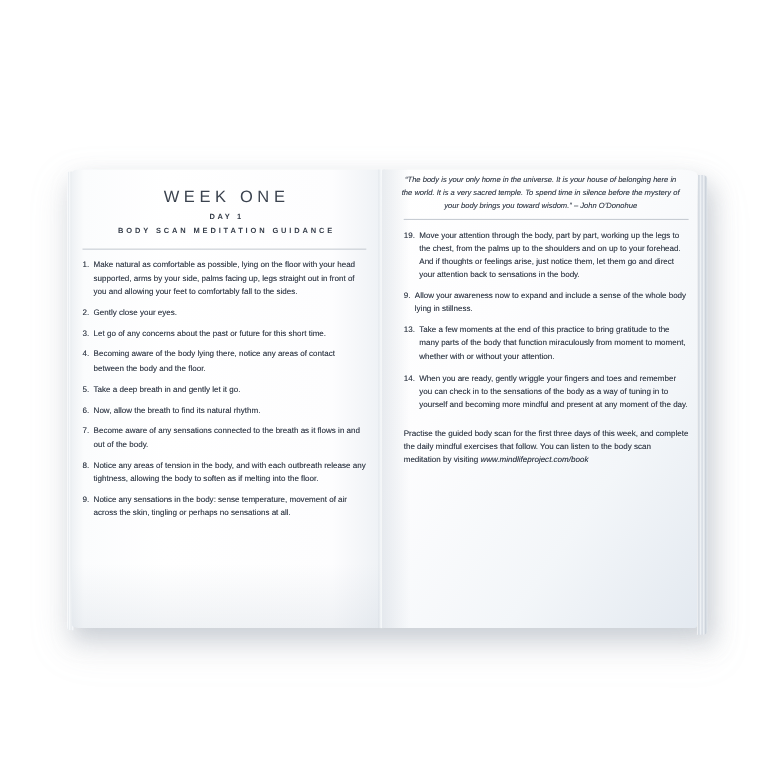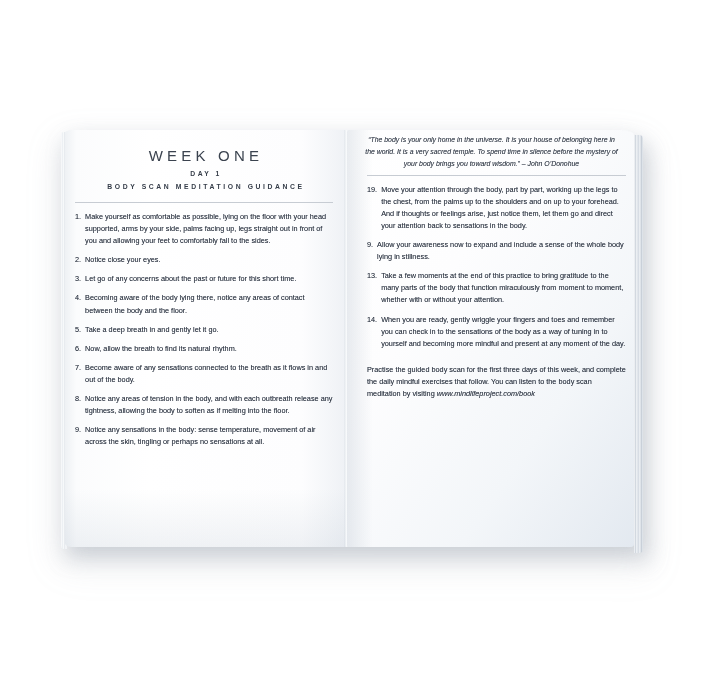--- a/index.html
+++ b/index.html
@@ -4,21 +4,21 @@
 <style>
   html,body{margin:0;padding:0;}
   body{
     width:701px;height:700px;
     background:#ffffff;
     overflow:hidden;
     font-family:"Liberation Sans", sans-serif;
     position:relative;
   }
   .book{
-    position:absolute;left:61px;top:128px;width:582px;height:425px;
+    position:absolute;left:61px;top:152px;width:582px;height:425px;
     filter:drop-shadow(6px 10px 10px rgba(125,135,150,0.28)) drop-shadow(0 12px 16px rgba(125,135,150,0.20));
   }
   .edge-left{
     position:absolute;left:0;top:4px;bottom:4px;width:6px;
     background:linear-gradient(to right,#ffffff 0%,#e9edf1 20%,#f8fafb 40%,#e6eaee 60%,#f5f7f9 80%,#eef1f4 100%);
     border-radius:3px 0 0 3px;
   }
   .page{
     position:absolute;top:2px;bottom:6px;
     color:#333b48;
@@ -92,26 +92,26 @@
     <div class="ph">
       <h1 class="page-title">WEEK ONE</h1>
       <div class="day-label">DAY 1</div>
       <div class="sub-heading">BODY SCAN MEDITATION GUIDANCE</div>
     </div>
     <div class="rule"></div>
     <div class="items">
 
         <div class="item">
           <span class="num">1.</span>
-          <span class="txt">Make yourself as comfortable as possible, lying on the floor with your head supported, arms by your side, palms facing up, legs straight out in front of you and allowing your feet to comfortably fall to the sides.</span>
+          <span class="txt">Make natural as comfortable as possible, lying on the floor with your head supported, arms by your side, palms facing up, legs straight out in front of you and allowing your feet to comfortably fall to the sides.</span>
         </div>
 
         <div class="item">
           <span class="num">2.</span>
-          <span class="txt">Notice close your eyes.</span>
+          <span class="txt">Gently close your eyes.</span>
         </div>
 
         <div class="item">
           <span class="num">3.</span>
           <span class="txt">Let go of any concerns about the past or future for this short time.</span>
         </div>
 
         <div class="item">
           <span class="num">4.</span>
           <span class="txt">Becoming aware of the body lying there, notice any areas of contact between the body and the floor.</span>

